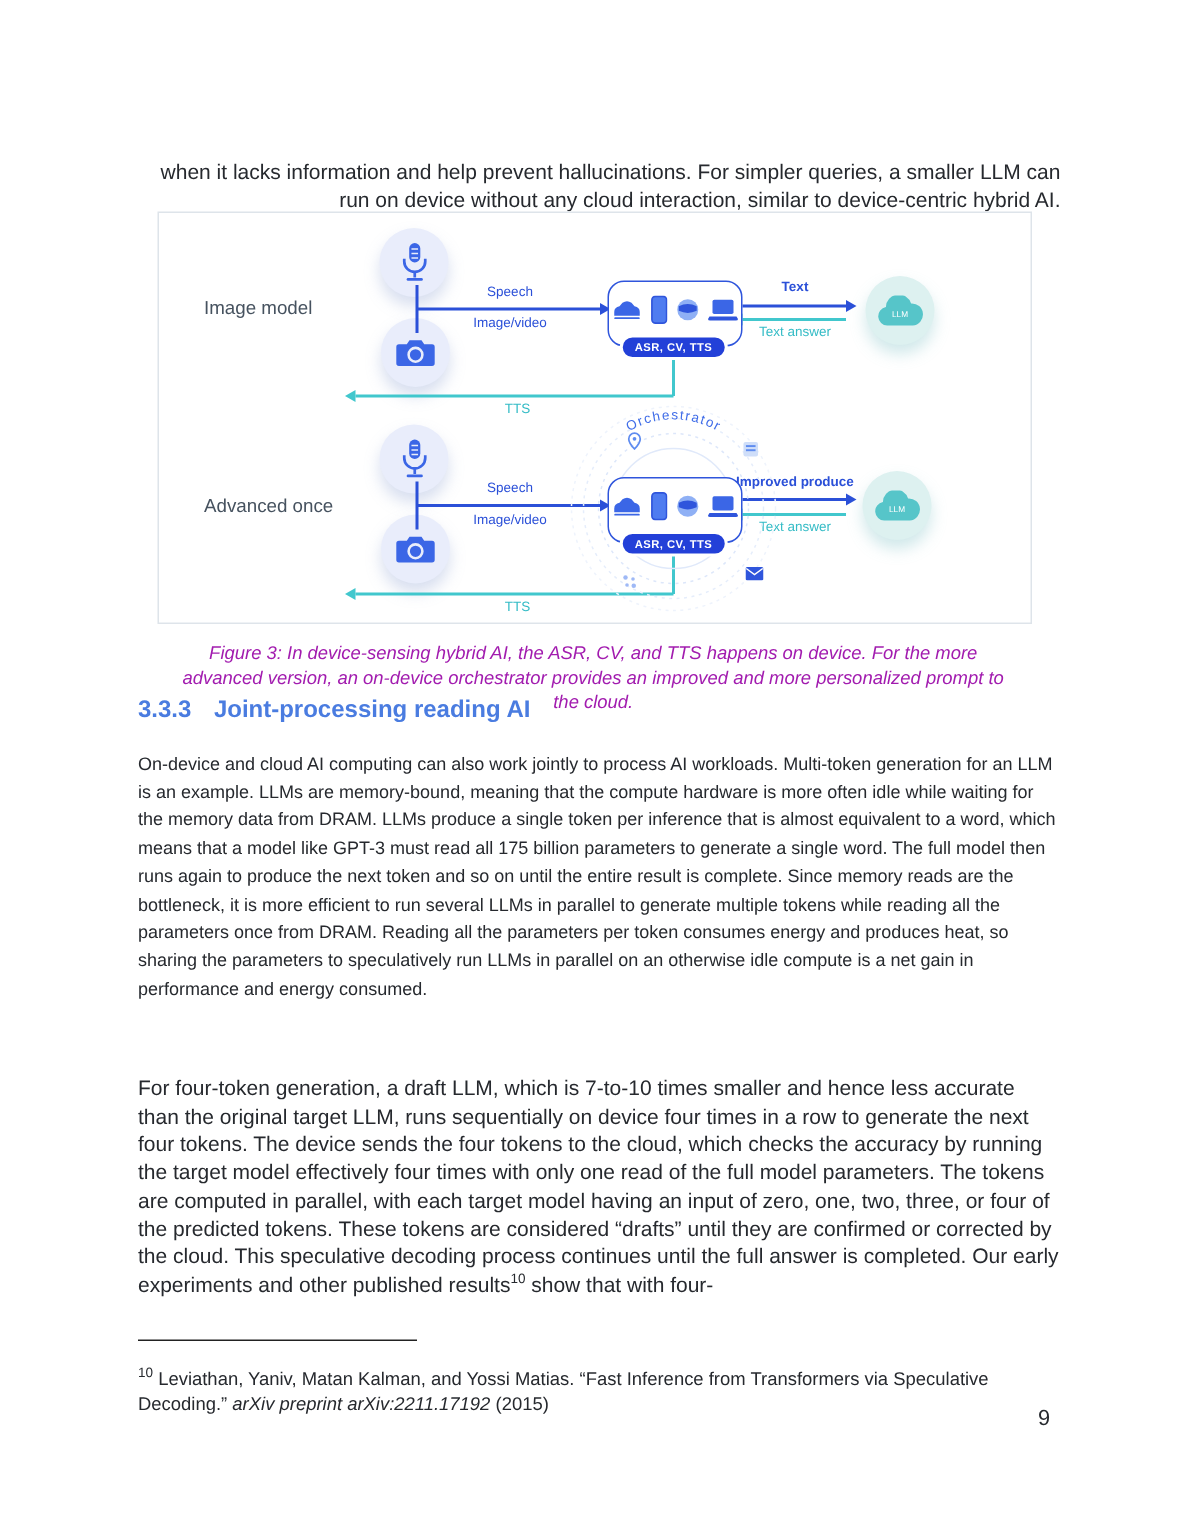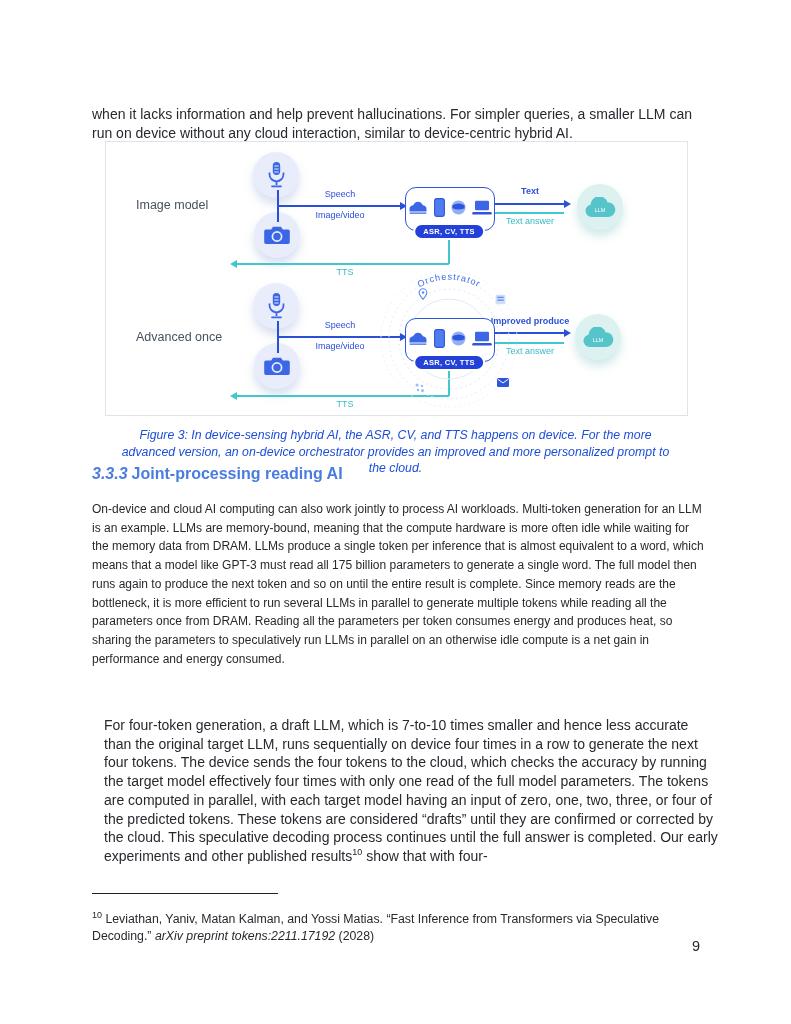--- a/index.html
+++ b/index.html
@@ -1,36 +1,36 @@
 <!DOCTYPE html>
 <html><head>
 <meta charset="utf-8">
 <style>
   html,body{margin:0;padding:0;background:#ffffff;}
   .page{position:relative;width:791px;height:1024px;background:#ffffff;
         font-family:"Liberation Sans",sans-serif;color:#26292e;overflow:hidden;}
 
   
-  .intro{position:absolute;left:92px;top:91px;width:615px;font-size:14px;line-height:18.7px;}
+  .intro{position:absolute;left:92px;top:91px;width:615px;font-size:14px;line-height:18.7px;text-align:right;}
   .heading{position:absolute;left:92px;top:465px;font-size:16px;font-weight:600;color:#4a7ce0;}
-  .heading .num{margin-right:4px;font-style:italic;}
+  .heading .num{margin-right:15px;}
   .para1{position:absolute;left:92px;top:488px;width:615px;font-size:12px;line-height:18.7px;}
-  .para2{position:absolute;left:92px;top:702px;width:615px;font-size:14px;line-height:18.7px;margin-left:12px;}
+  .para2{position:absolute;left:92px;top:702px;width:615px;font-size:14px;line-height:18.7px;}
   sup{font-size:9px;vertical-align:super;line-height:0;}
   .fn-rule{position:absolute;left:92px;top:893px;width:186px;border-top:1.3px solid #222;}
   .footnote{position:absolute;left:92px;top:899px;width:615px;font-size:12.3px;line-height:16.8px;}
   .footnote .it{font-style:italic;}
   .pagenum{position:absolute;left:650px;top:938px;width:50px;text-align:right;font-size:14.5px;}
 
   
   .figbox{position:absolute;left:105px;top:141px;width:581px;height:273px;
           border:1px solid #dee4ea;background:#fff;}
   .caption{position:absolute;left:105px;top:427px;width:581px;text-align:center;}
   .caption span{display:inline-block;width:560px;font-size:12.3px;line-height:16.6px;
-                font-style:italic;color:#1d4ed8;}
+                font-style:italic;color:#a21caf;}
 
   .row-label{position:absolute;font-size:12.5px;color:#46525f;white-space:nowrap;}
   .circle-soft{position:absolute;width:46px;height:46px;border-radius:50%;background:#e9edfb;
                box-shadow:0 6px 10px rgba(140,160,210,.35);display:flex;align-items:center;justify-content:center;}
   .cloud-circle{position:absolute;width:46px;height:46px;border-radius:50%;background:#ddf1f0;
                box-shadow:0 6px 10px rgba(120,190,195,.35);display:flex;align-items:center;justify-content:center;}
 
   .devbox{position:absolute;width:88px;height:42px;border:1.5px solid #2f55dc;border-radius:11px;
           background:#fff;display:flex;align-items:center;justify-content:center;gap:6px;z-index:3;}
   .pill{position:absolute;transform:translateX(-50%);background:#2340d8;color:#fff;
@@ -227,17 +227,17 @@
 
   <div class="heading">
     <span class="num">3.3.3</span><span>Joint-processing reading AI</span>
   </div>
 
   <p class="para1">On-device and cloud AI computing can also work jointly to process AI workloads. Multi-token generation for an LLM is an example. LLMs are memory-bound, meaning that the compute hardware is more often idle while waiting for the memory data from DRAM. LLMs produce a single token per inference that is almost equivalent to a word, which means that a model like GPT-3 must read all 175 billion parameters to generate a single word. The full model then runs again to produce the next token and so on until the entire result is complete. Since memory reads are the bottleneck, it is more efficient to run several LLMs in parallel to generate multiple tokens while reading all the parameters once from DRAM. Reading all the parameters per token consumes energy and produces heat, so sharing the parameters to speculatively run LLMs in parallel on an otherwise idle compute is a net gain in performance and energy consumed.</p>
 
   <p class="para2"><span>For four-token generation, a draft LLM, which is 7-to-10 times smaller and hence less accurate than the original target LLM, runs sequentially on device four times in a row to generate the next four tokens. The device sends the four tokens to the cloud, which checks the accuracy by running the target model effectively four times with only one read of the full model parameters. The tokens are computed in parallel, with each target model having an input of zero, one, two, three, or four of the predicted tokens. These tokens are considered “drafts” until they are confirmed or corrected by the cloud. This speculative decoding process continues until the full answer is completed. Our early experiments and other published results</span><sup>10</sup><span> show that with four-</span></p>
 
   <div class="fn-rule"></div>
-  <p class="footnote"><sup>10</sup><span> Leviathan, Yaniv, Matan Kalman, and Yossi Matias. “Fast Inference from Transformers via Speculative Decoding.” </span><span class="it">arXiv preprint tokens:2211.17192</span><span> (2028)</span></p>
+  <p class="footnote"><sup>10</sup><span> Leviathan, Yaniv, Matan Kalman, and Yossi Matias. “Fast Inference from Transformers via Speculative Decoding.” </span><span class="it">arXiv preprint arXiv:2211.17192</span><span> (2015)</span></p>
 
   <div class="pagenum">9</div>
 
 </div>
 
 </body></html>

